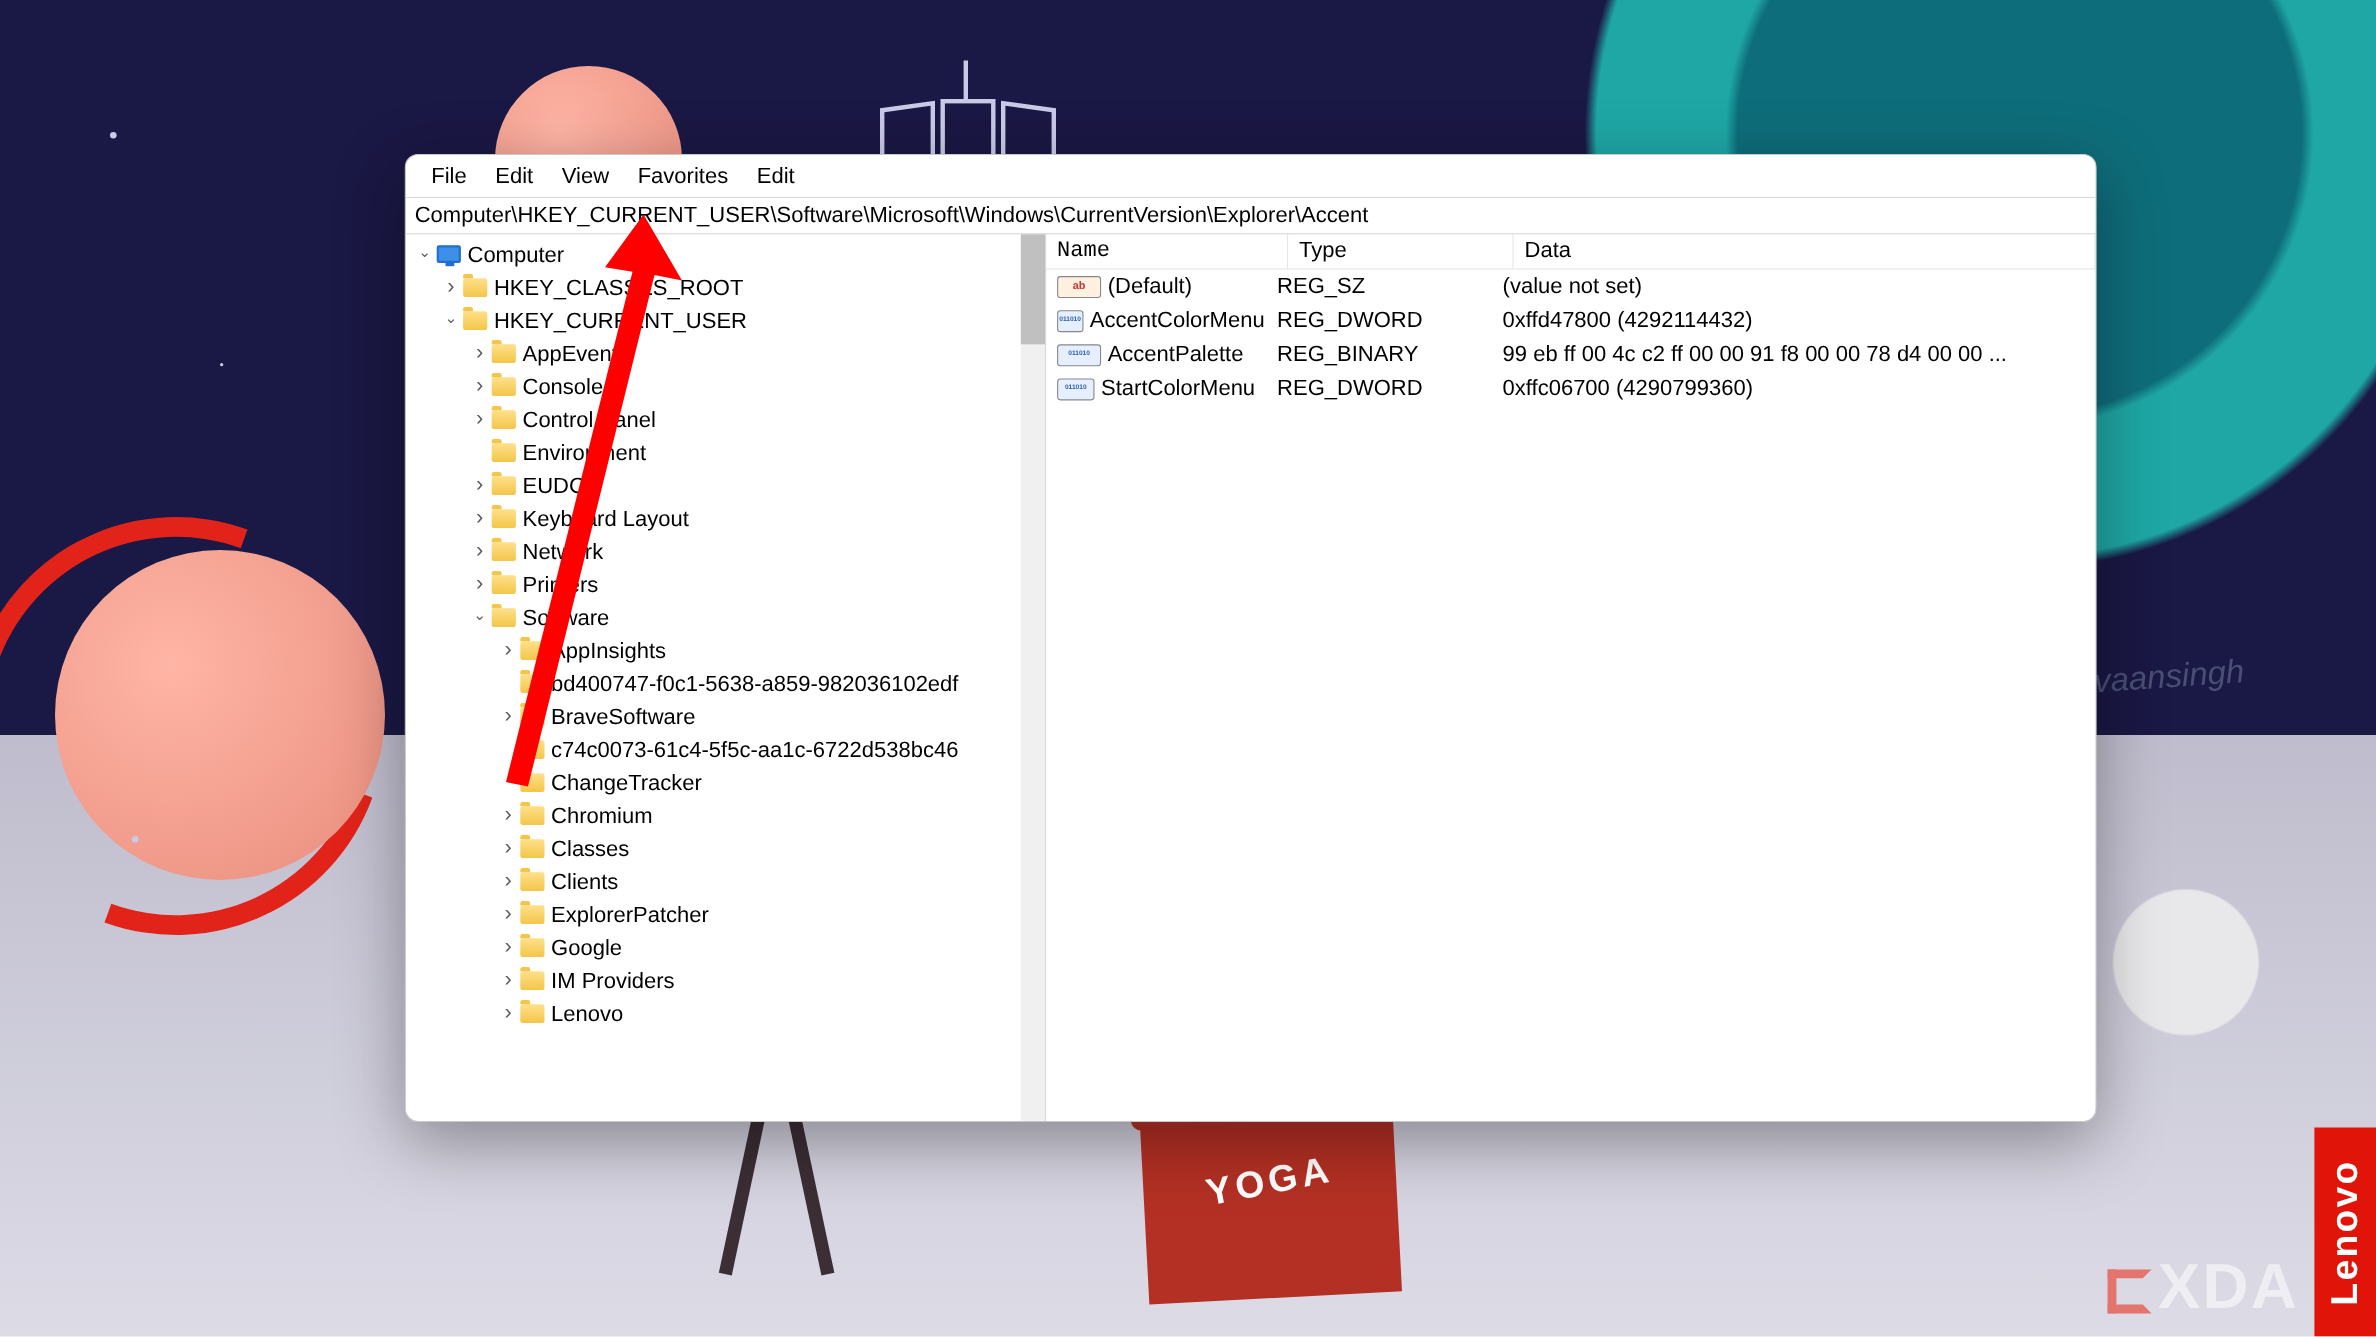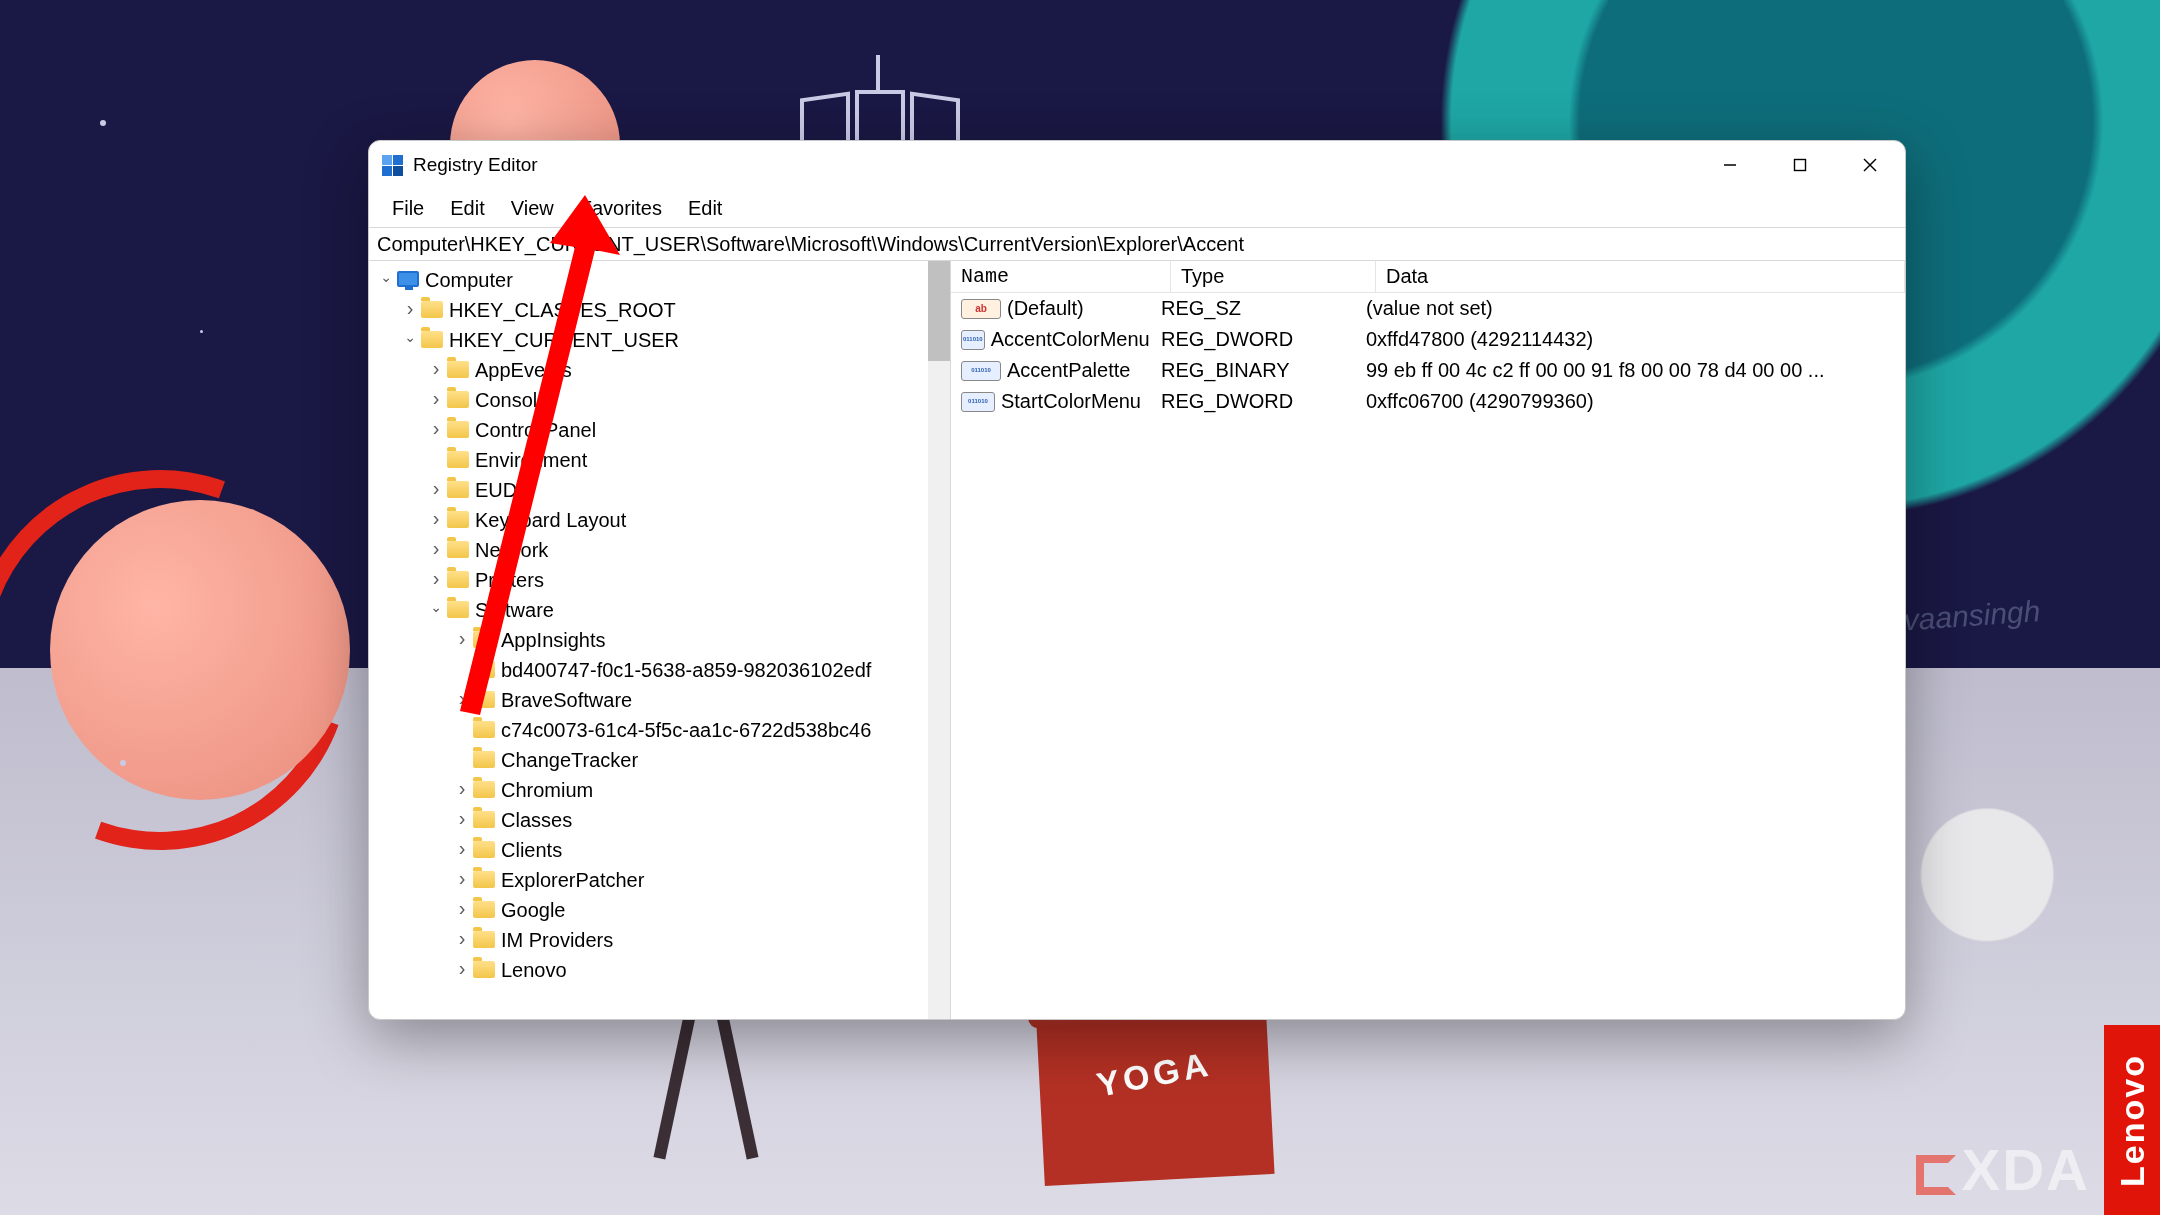--- a/index.html
+++ b/index.html
@@ -118,47 +118,20 @@
     <div class="leg1"></div>
     <div class="leg2"></div>
   </div>
 <div class="yoga">
     <div class="txt">YOGA</div>
   </div>
 <div class="sig">Yuvaansingh</div>
 
 <div class="window">
 
-  <div class="titlebar">
-    <div class="appicon">
-        <span></span>
-        <span></span>
-        <span></span>
-        <span></span>
-      </div>
-    <div class="title">Registry Editor</div>
-    <div class="winbtns">
-      <div class="winbtn">
-        <svg width="14" height="14">
-            <line x1="1" y1="7" x2="13" y2="7" stroke-width="1.4"></line>
-          </svg>
-      </div>
-      <div class="winbtn">
-        <svg width="14" height="14">
-            <rect x="1.5" y="1.5" width="11" height="11" fill="none" stroke-width="1.4"></rect>
-          </svg>
-      </div>
-      <div class="winbtn close">
-        <svg width="14" height="14">
-            <line x1="1" y1="1" x2="13" y2="13" stroke-width="1.4"></line>
-            <line x1="13" y1="1" x2="1" y2="13" stroke-width="1.4"></line>
-          </svg>
-      </div>
-    </div>
-  </div>
 
   <div class="menubar">
     <div class="mi">File</div>
     <div class="mi">Edit</div>
     <div class="mi">View</div>
     <div class="mi">Favorites</div>
     <div class="mi">Edit</div>
   </div>
 
   <div class="addrbar">

